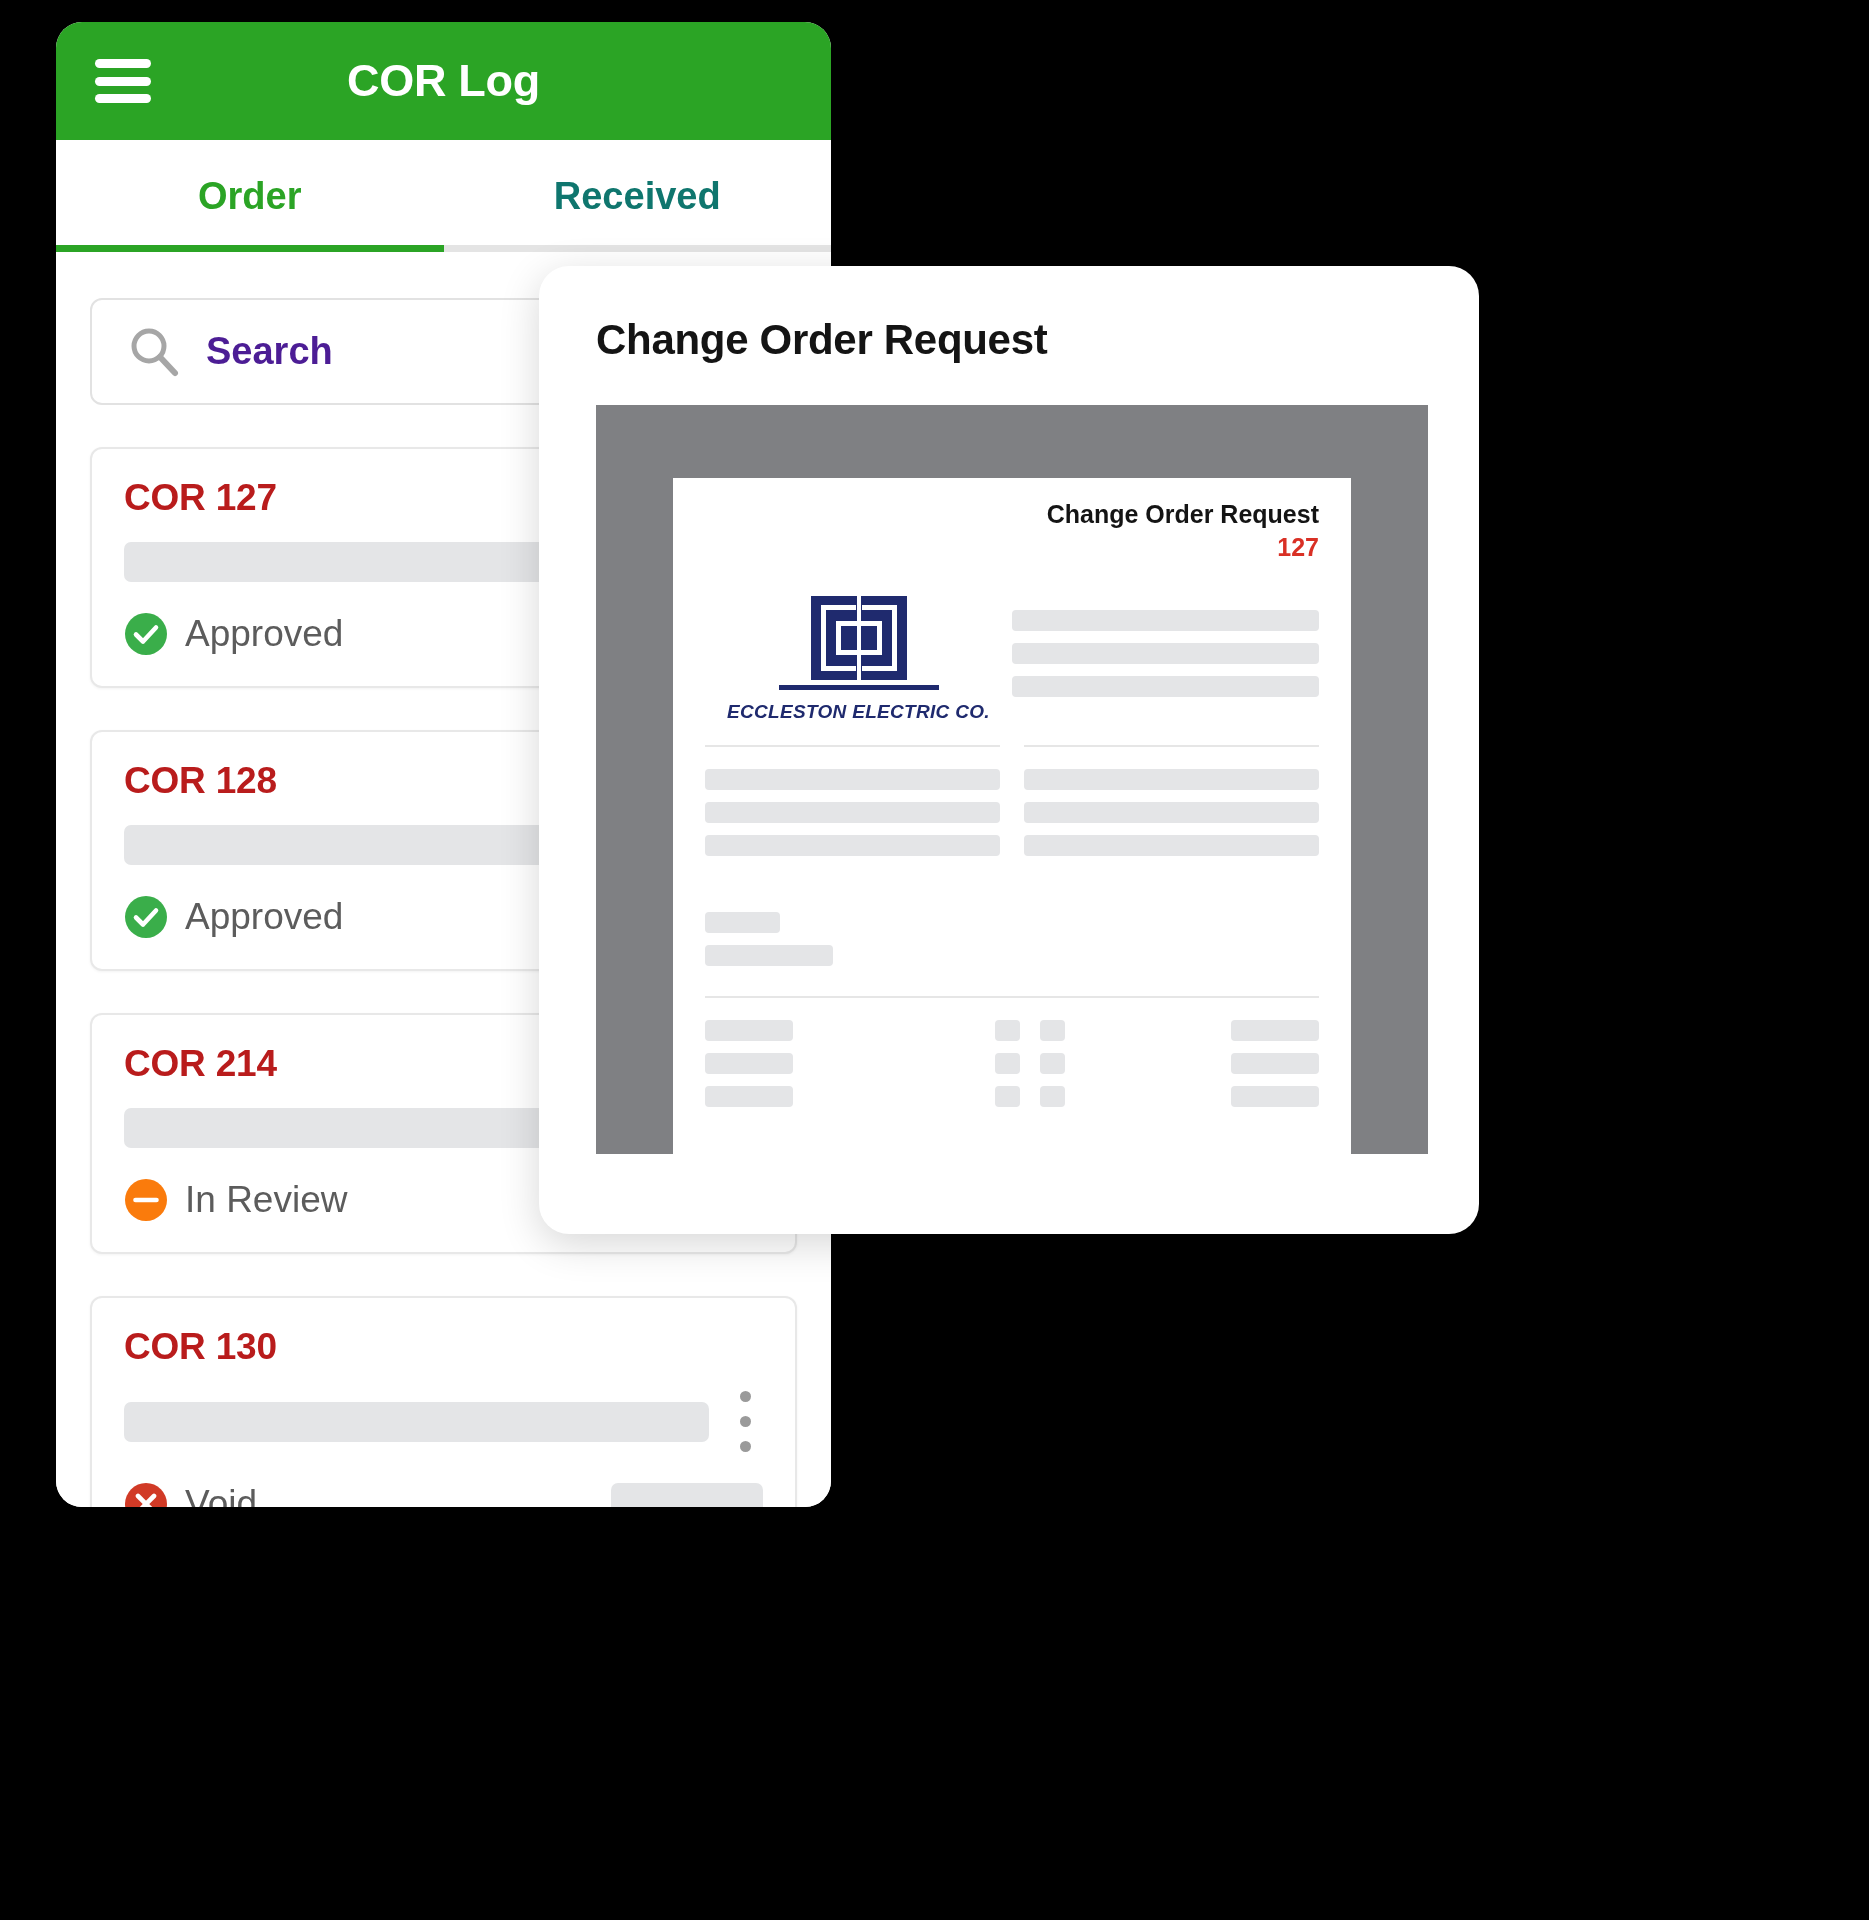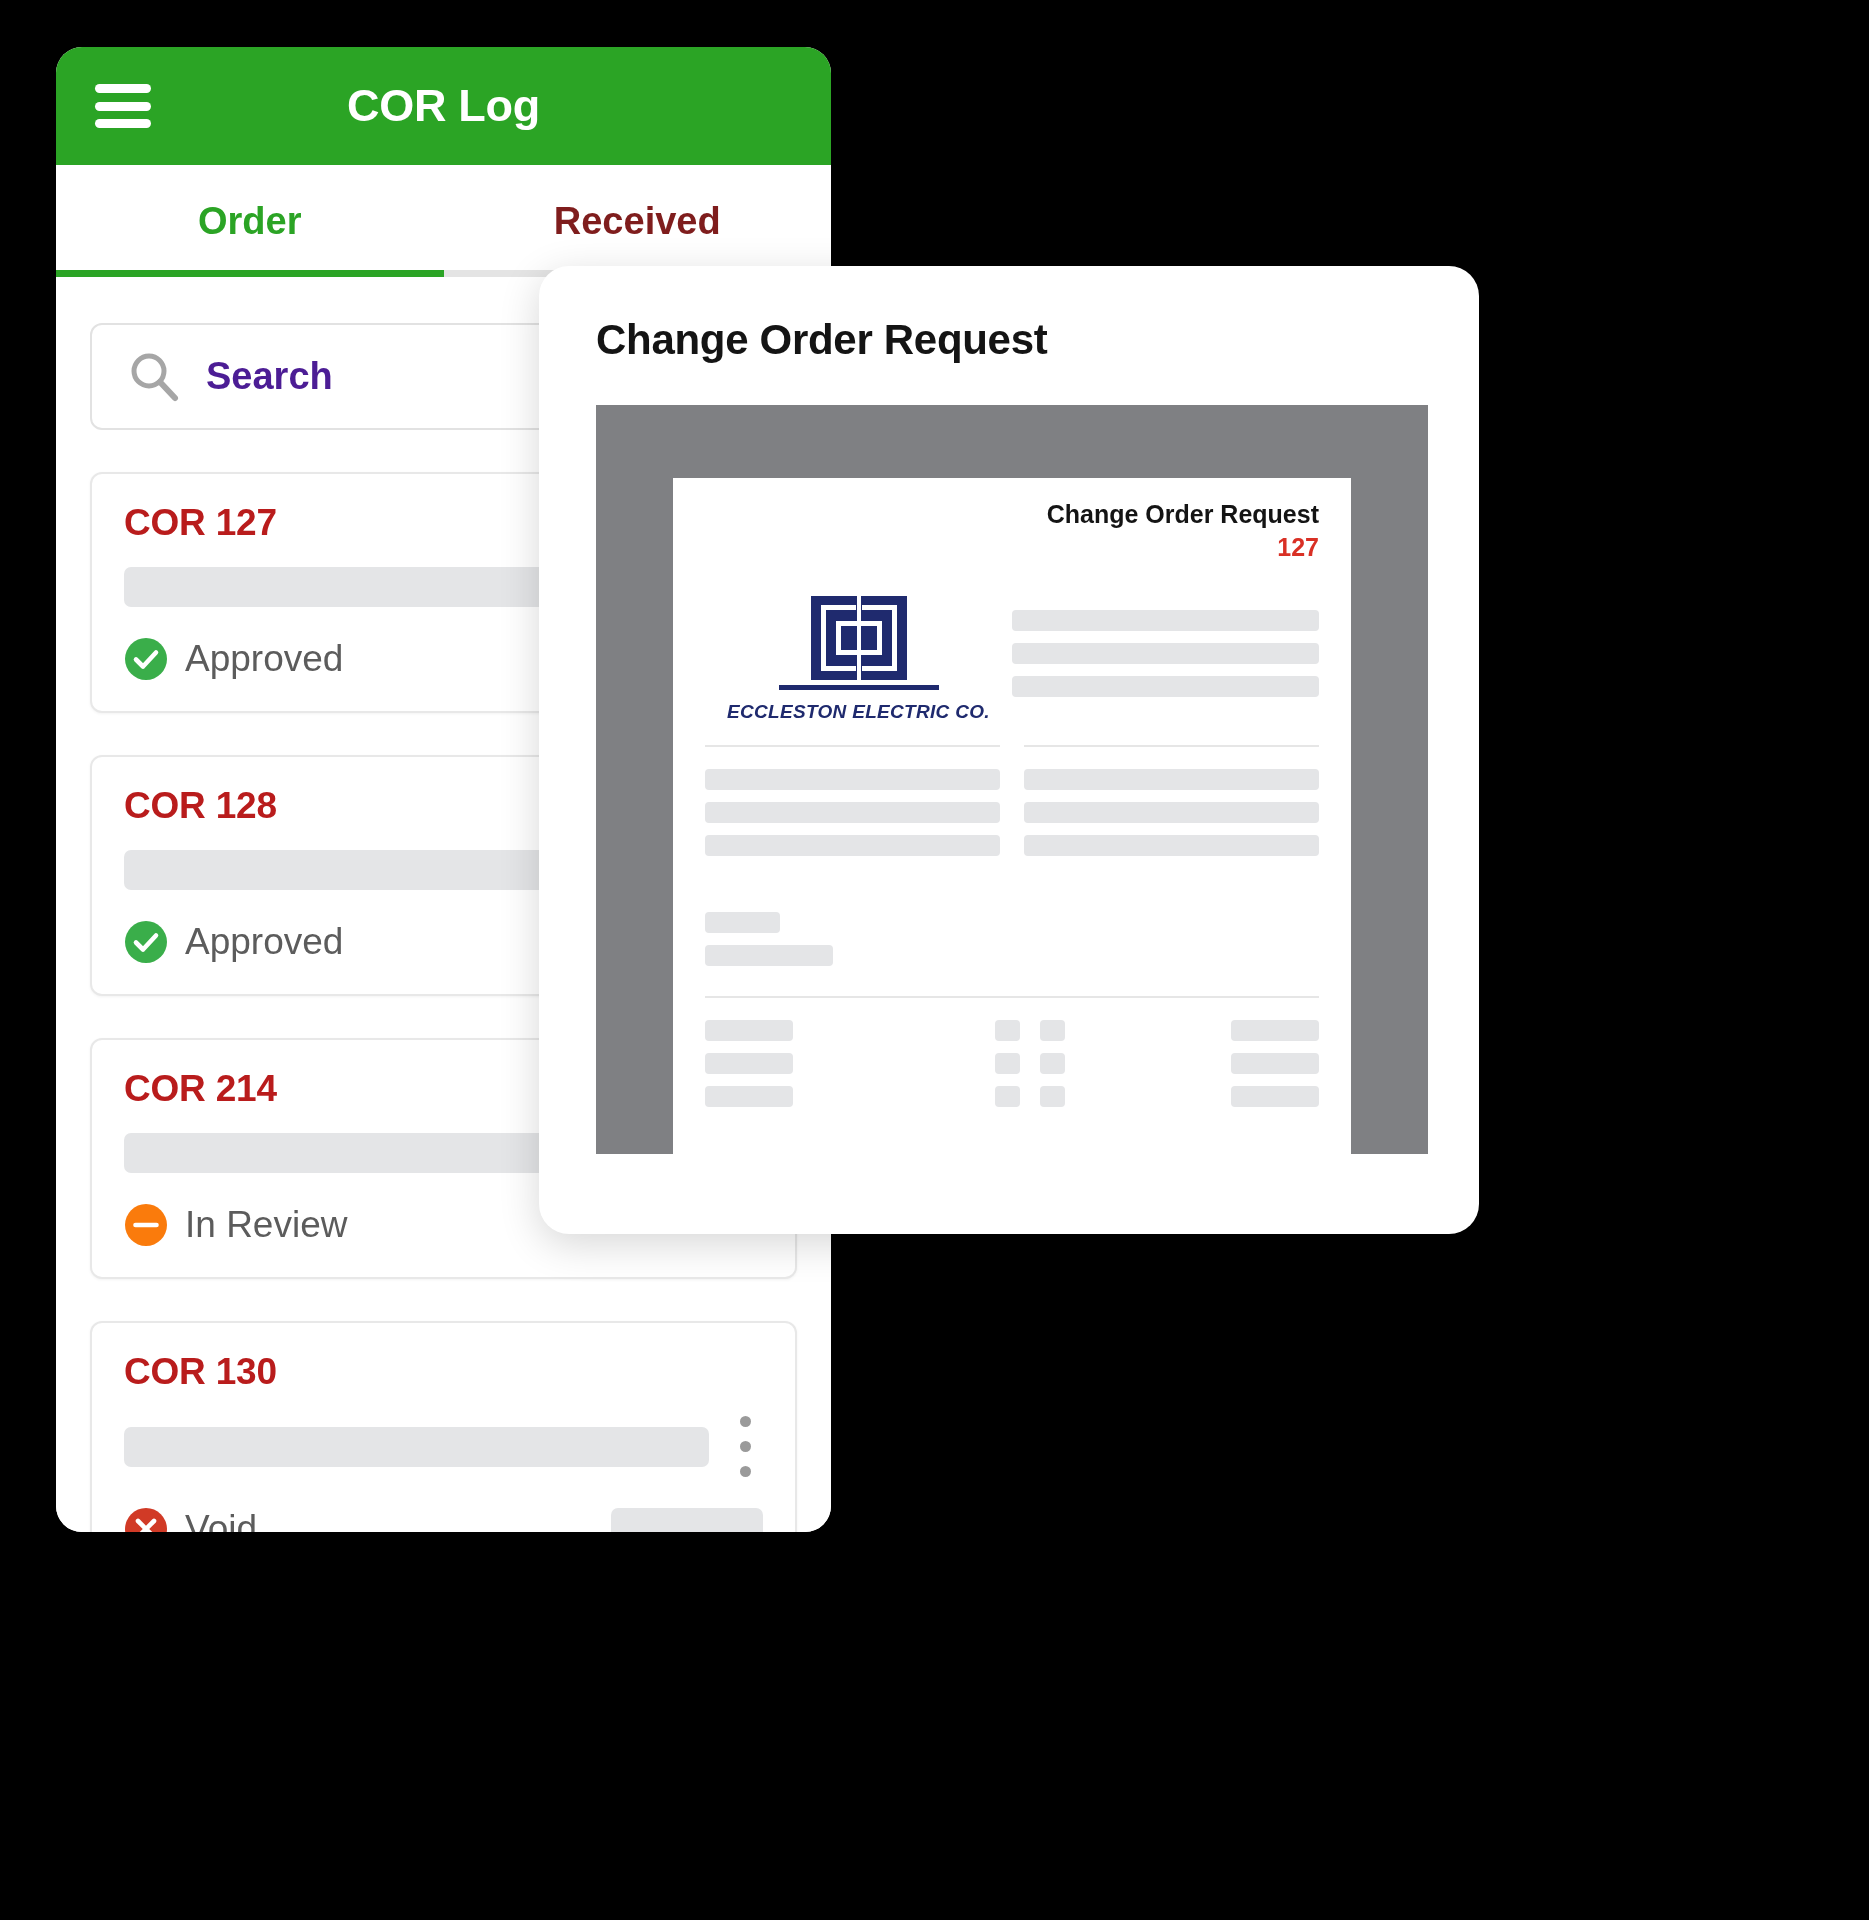--- a/index.html
+++ b/index.html
@@ -7,21 +7,21 @@
     width: 1869px; height: 1920px;
     background: #000000;
     font-family: "Liberation Sans", sans-serif;
     overflow: hidden;
   }
   #root { position: relative; width: 1869px; height: 1920px; }
 
   
   .phone {
     position: absolute;
-    left: 56px; top: 47px;
+    left: 56px; top: 22px;
     width: 775px; height: 1485px;
     background: #ffffff;
     border-radius: 26px;
     overflow: hidden;
     box-shadow: 0 6px 26px rgba(0,0,0,0.18);
   }
   .appbar {
     height: 118px;
     background: #2BA425;
     display: flex;
@@ -61,21 +61,21 @@
   .tab {
     flex: 1;
     display: flex;
     align-items: center;
     justify-content: center;
     font-size: 38px;
     font-weight: bold;
     cursor: pointer;
   }
   .tab.active { color: #2BA425; }
-  .tab.inactive { color: #7f1d1d; }
+  .tab.inactive { color: #0f766e; }
   .tabbar-track {
     position: absolute;
     left: 0; bottom: 0;
     width: 100%; height: 7px;
     background: #E4E4E4;
   }
   .tabbar-indicator {
     position: absolute;
     left: 0; bottom: 0;
     width: 50%; height: 7px;

